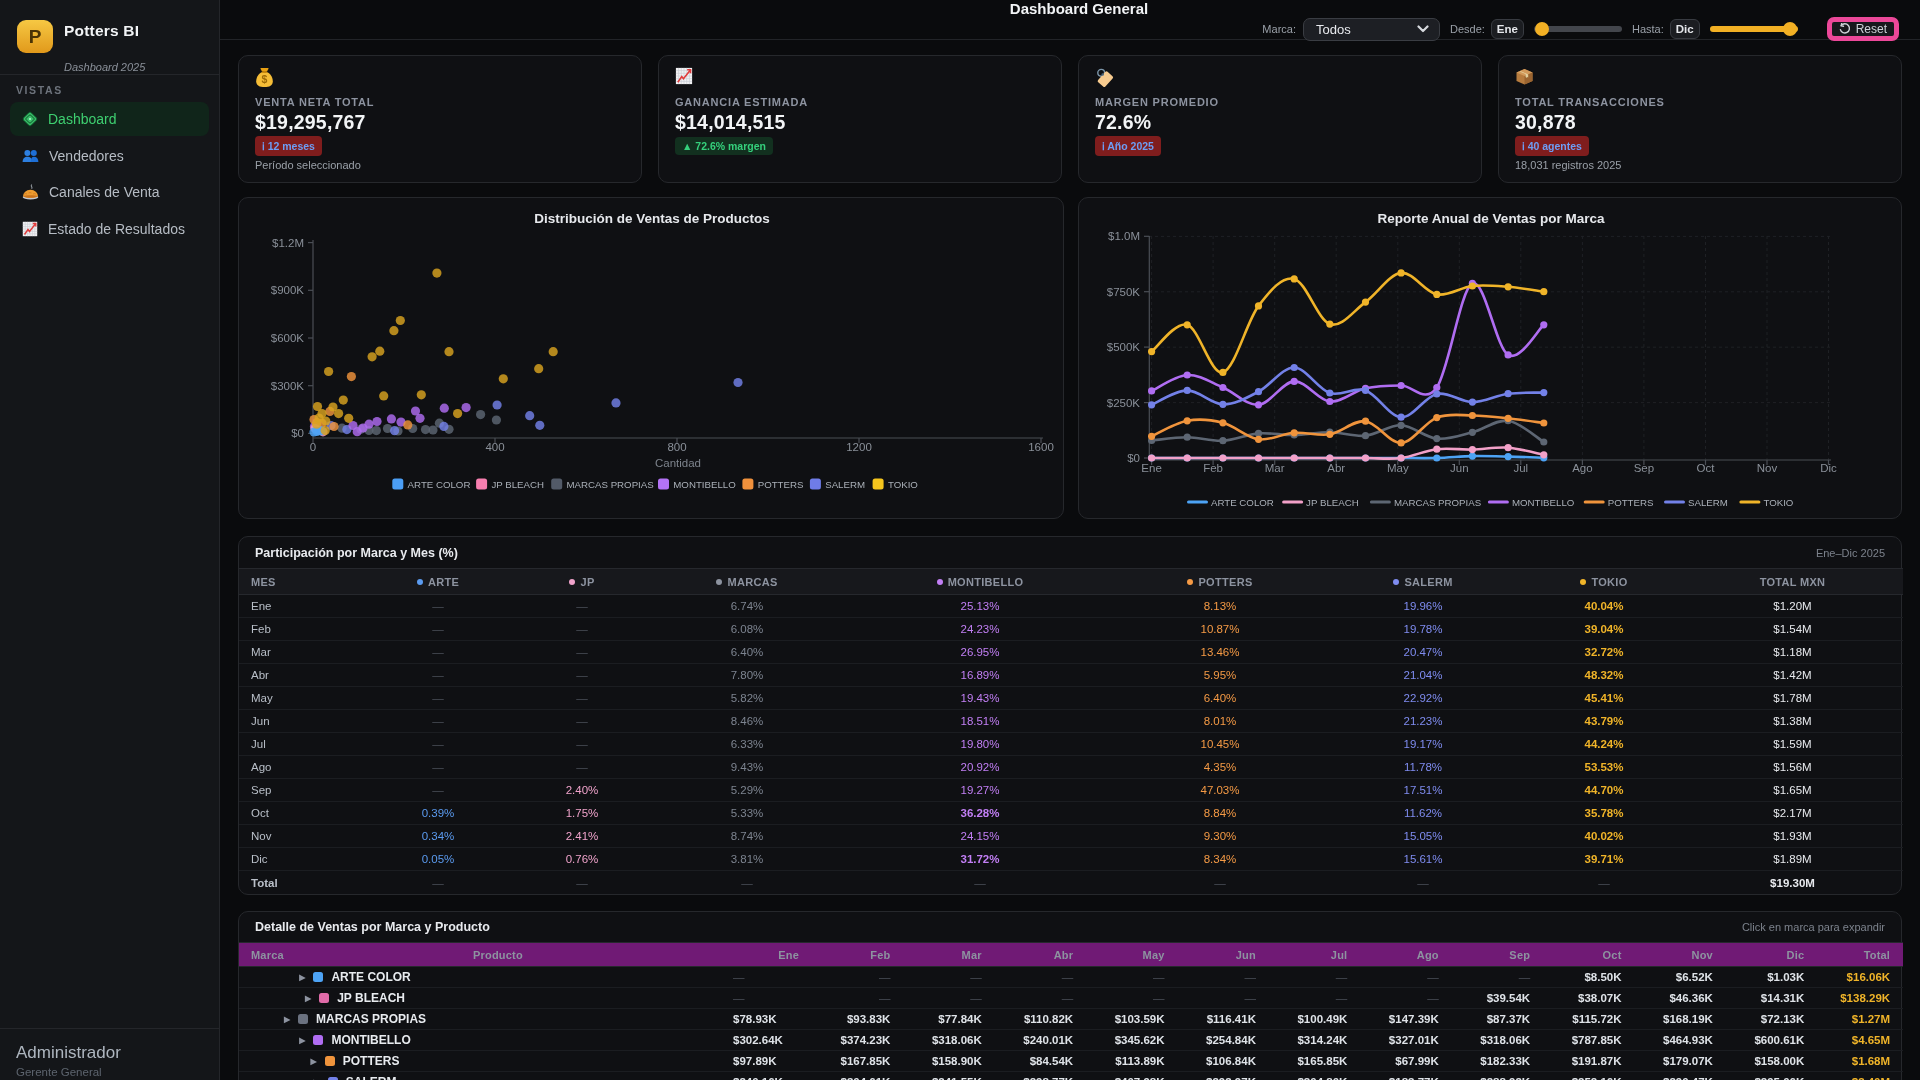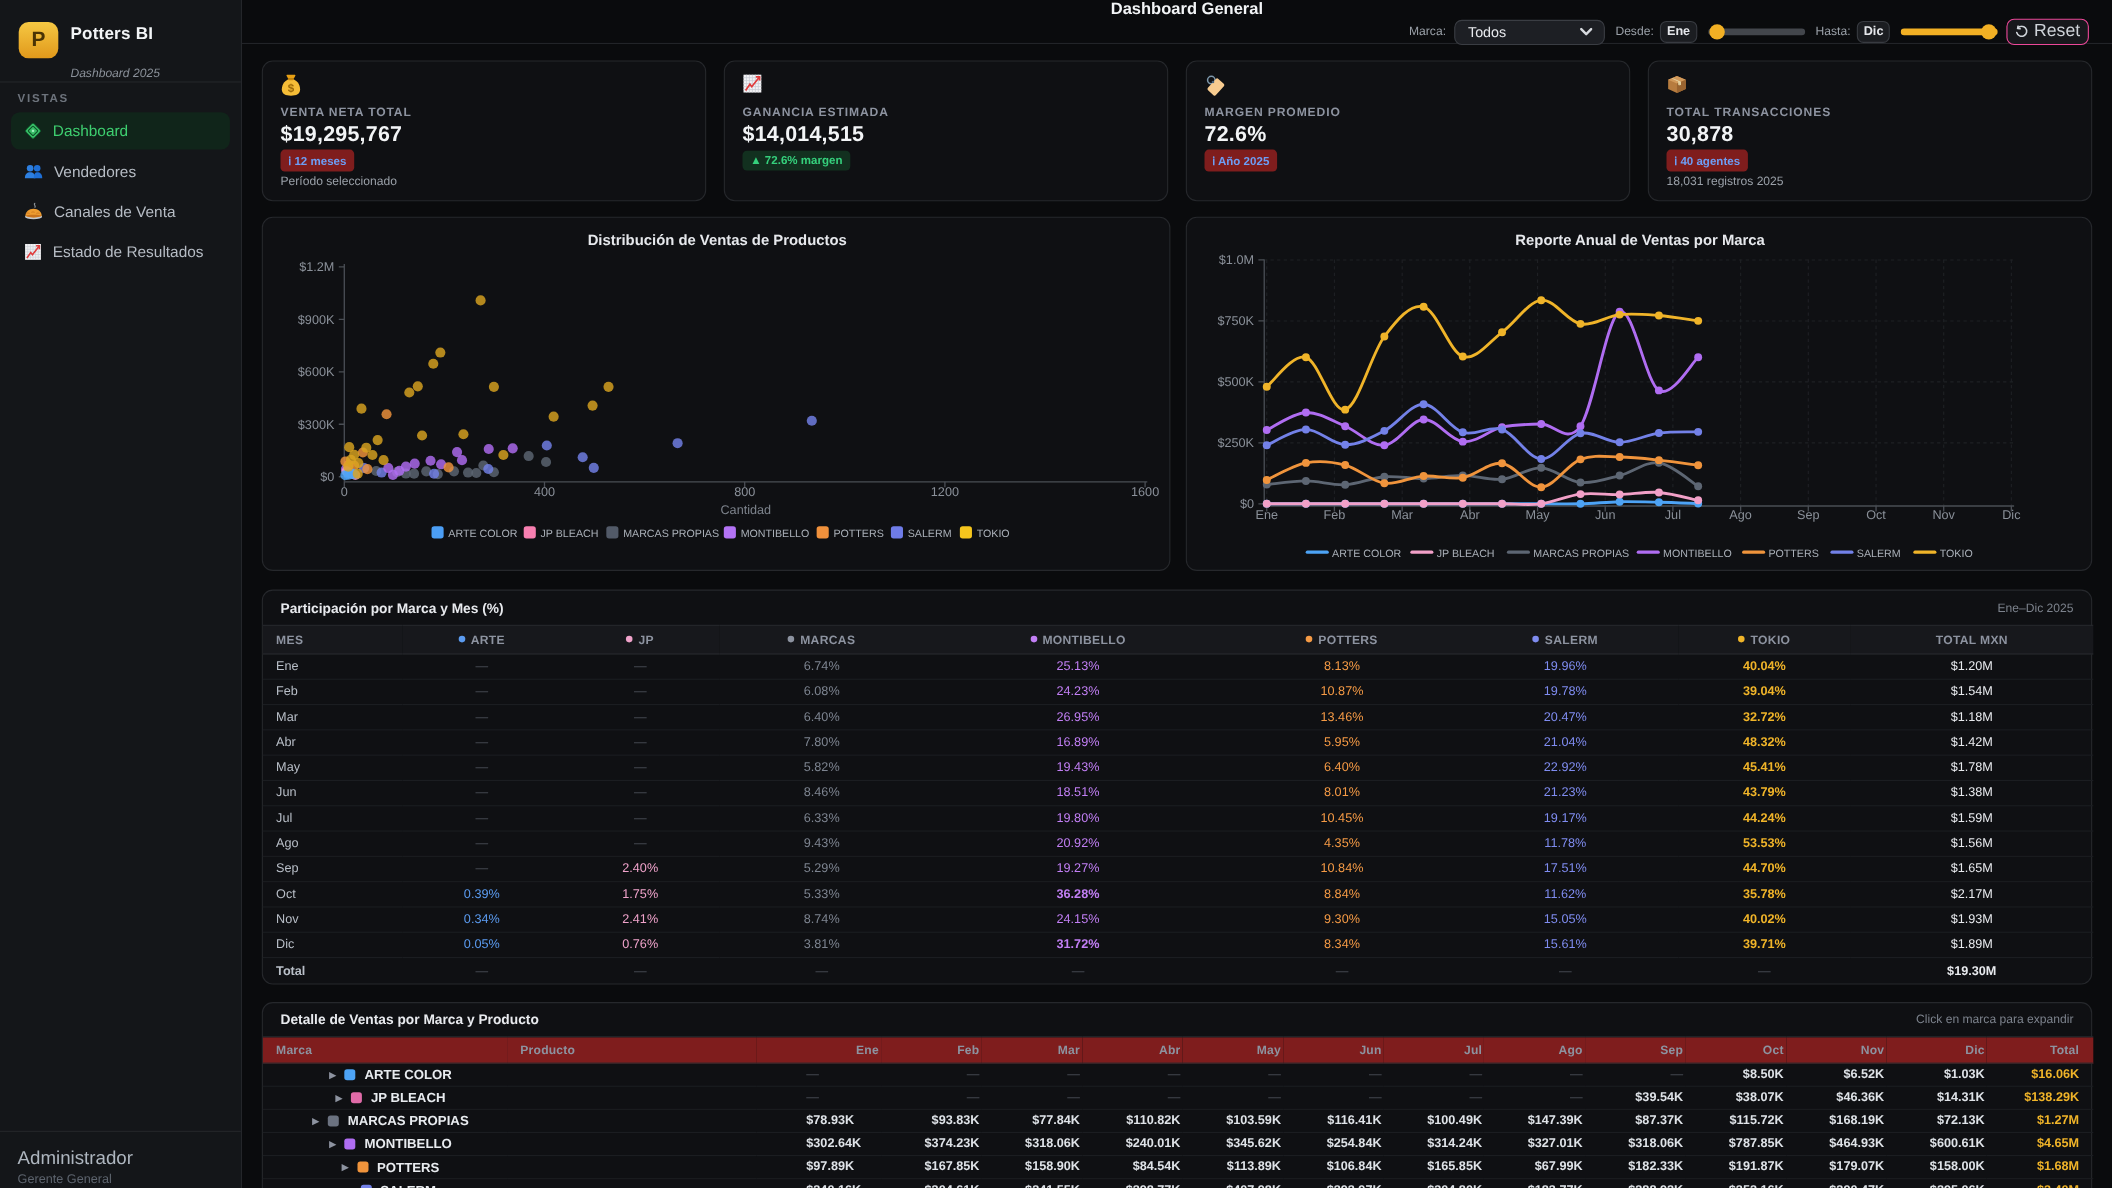--- a/index.html
+++ b/index.html
@@ -21,21 +21,21 @@
 .tb-title { color:#f2f4f6; font-size:15px; font-weight:bold; margin-left:18px; }
 .tb-right { margin-left:auto; margin-right:21px; display:flex; align-items:center; }
 .tb-lab { color:#9aa0a8; font-size:11px; }
 .tb-select { width:137px; height:23px; background:#1d1f24; border:1px solid #3a3d43; border-radius:7px; margin-left:7px; display:flex; align-items:center; padding:0 10px 0 12px; color:#e8eaee; font-size:13px; }
 .tb-select svg { margin-left:auto; }
 .tb-badge { height:20px; background:#1b1d21; border:1px solid #383b41; border-radius:6px; color:#e5e7eb; font-size:11.5px; font-weight:bold; display:flex; align-items:center; padding:0 5px; margin-left:6px; }
 .slider { position:relative; width:88px; height:6px; border-radius:3px; margin-left:10px; }
 .s1 { background:#43464c; }
 .s2 { background:#f2b024; }
 .thumb { position:absolute; top:-4px; width:14px; height:14px; border-radius:50%; background:#f2b024; }
-.tb-reset { height:24px; border:1px solid #ec4899; background:#17181c; border-radius:7px; color:#cfd3d9; font-size:16px; display:flex; align-items:center; padding:0 7px; margin-left:8px; }
+.tb-reset { height:24px; border:5px solid #ec4899; background:#17181c; border-radius:7px; color:#cfd3d9; font-size:12px; display:flex; align-items:center; padding:0 7px; margin-left:29px; }
 .main { position:absolute; left:238px; top:0; width:1664px; }
 .kpis { position:absolute; top:55px; left:0; width:1664px; display:flex; }
 .kpi { width:404px; height:128px; background:#0f1013; border:1px solid #26282c; border-radius:10px; margin-right:16px; padding:11px 16px 0 16px; }
 .kpi:last-child { margin-right:0; }
 .kpi .ic { height:24px; }
 .kpi .lab { color:#8d93a0; font-size:11px; font-weight:bold; letter-spacing:0.8px; margin-top:5px; line-height:13px; }
 .kpi .val { color:#f2f4f6; font-size:19.5px; font-weight:bold; margin-top:1px; line-height:24px; letter-spacing:0.2px; }
 .kpi .brow { margin-top:2px; height:19px; }
 .kpi .badge { display:inline-block; font-size:10.5px; font-weight:bold; border-radius:4px; padding:3px 7px; }
 .badge.blue { background:#7f1d1d; color:#6d9ef5; }
@@ -54,21 +54,21 @@
 table.pt th { background:#17181c; border-top:1px solid #26282d; border-bottom:1px solid #26282d; height:26px; font-size:11px; color:#8d93a0; font-weight:bold; text-align:center; letter-spacing:0.3px; }
 table.pt th.mes { text-align:left; padding-left:12px; }
 table.pt td { height:23px; border-bottom:1px solid #1b1d21; text-align:center; font-size:11.5px; }
 table.pt td.mes { text-align:left; padding-left:12px; color:#b9bfc8; }
 td.arte{color:#5b9bf0} td.jp{color:#f0a3cb} td.marcas{color:#7d8490} td.monti{color:#c27ff5} td.potters{color:#f59a45} td.salerm{color:#7f8cf0} td.tokio{color:#f0b429;font-weight:bold} td.total{color:#e8eaee}
 td.dash { color:#4c515a !important; font-weight:normal !important; }
 .dot { display:inline-block; width:6px; height:6px; border-radius:50%; margin-right:5px; vertical-align:1px; }
 tr.trow td { border-top:1px solid #2a2c31; border-bottom:none; height:24px; }
 table.dt { width:100%; border-collapse:collapse; table-layout:fixed; }
 table.dt col.c-brand{width:222px} table.dt col.c-prod{width:227px} table.dt col.c-ene{width:113px} table.dt col.c-m{width:91.4px} table.dt col.c-tot{width:96.8px}
-table.dt th { background:#7f1d1d; border-top:1px solid #26282d; border-bottom:1px solid #26282d; height:24px; font-size:11px; color:#8d93a0; font-weight:bold; text-align:right; padding-right:2px; letter-spacing:0.2px; }
+table.dt th { background:#701a75; border-top:1px solid #26282d; border-bottom:1px solid #26282d; height:24px; font-size:11px; color:#8d93a0; font-weight:bold; text-align:right; padding-right:2px; letter-spacing:0.2px; }
 table.dt th.brand { text-align:left; padding-left:12px; }
 table.dt th.prod { text-align:left; padding-left:12px; }
 table.dt td { height:21px; border-bottom:1px solid #1b1d21; font-size:11.5px; text-align:right; padding-right:2px; color:#dfe3e8; font-weight:bold; }
 table.dt td.brand { text-align:center; padding-left:12px; color:#e8ebef; font-size:12px; }
 table.dt td.num.ene { text-align:left; padding-left:45px; padding-right:0; }
 table.dt th.ene { padding-right:2px; }
 table.dt td.dtotal { color:#f0b429; padding-right:13px; }
 table.dt th.tot { padding-right:13px; }
 table.dt td.dash { font-weight:normal; }
 .arr { color:#8d93a0; font-size:8px; margin-right:8px; vertical-align:1.5px; }
@@ -603,21 +603,21 @@
             <td class="salerm">11.78%</td>
             <td class="tokio">53.53%</td>
             <td class="total">$1.56M</td>
           </tr>
 <tr>
             <td class="mes">Sep</td>
             <td class="arte dash">—</td>
             <td class="jp">2.40%</td>
             <td class="marcas">5.29%</td>
             <td class="monti">19.27%</td>
-            <td class="potters">10.84%</td>
+            <td class="potters">47.03%</td>
             <td class="salerm">17.51%</td>
             <td class="tokio">44.70%</td>
             <td class="total">$1.65M</td>
           </tr>
 <tr>
             <td class="mes">Oct</td>
             <td class="arte">0.39%</td>
             <td class="jp">1.75%</td>
             <td class="marcas">5.33%</td>
             <td class="monti" style="font-weight:bold">36.28%</td>

